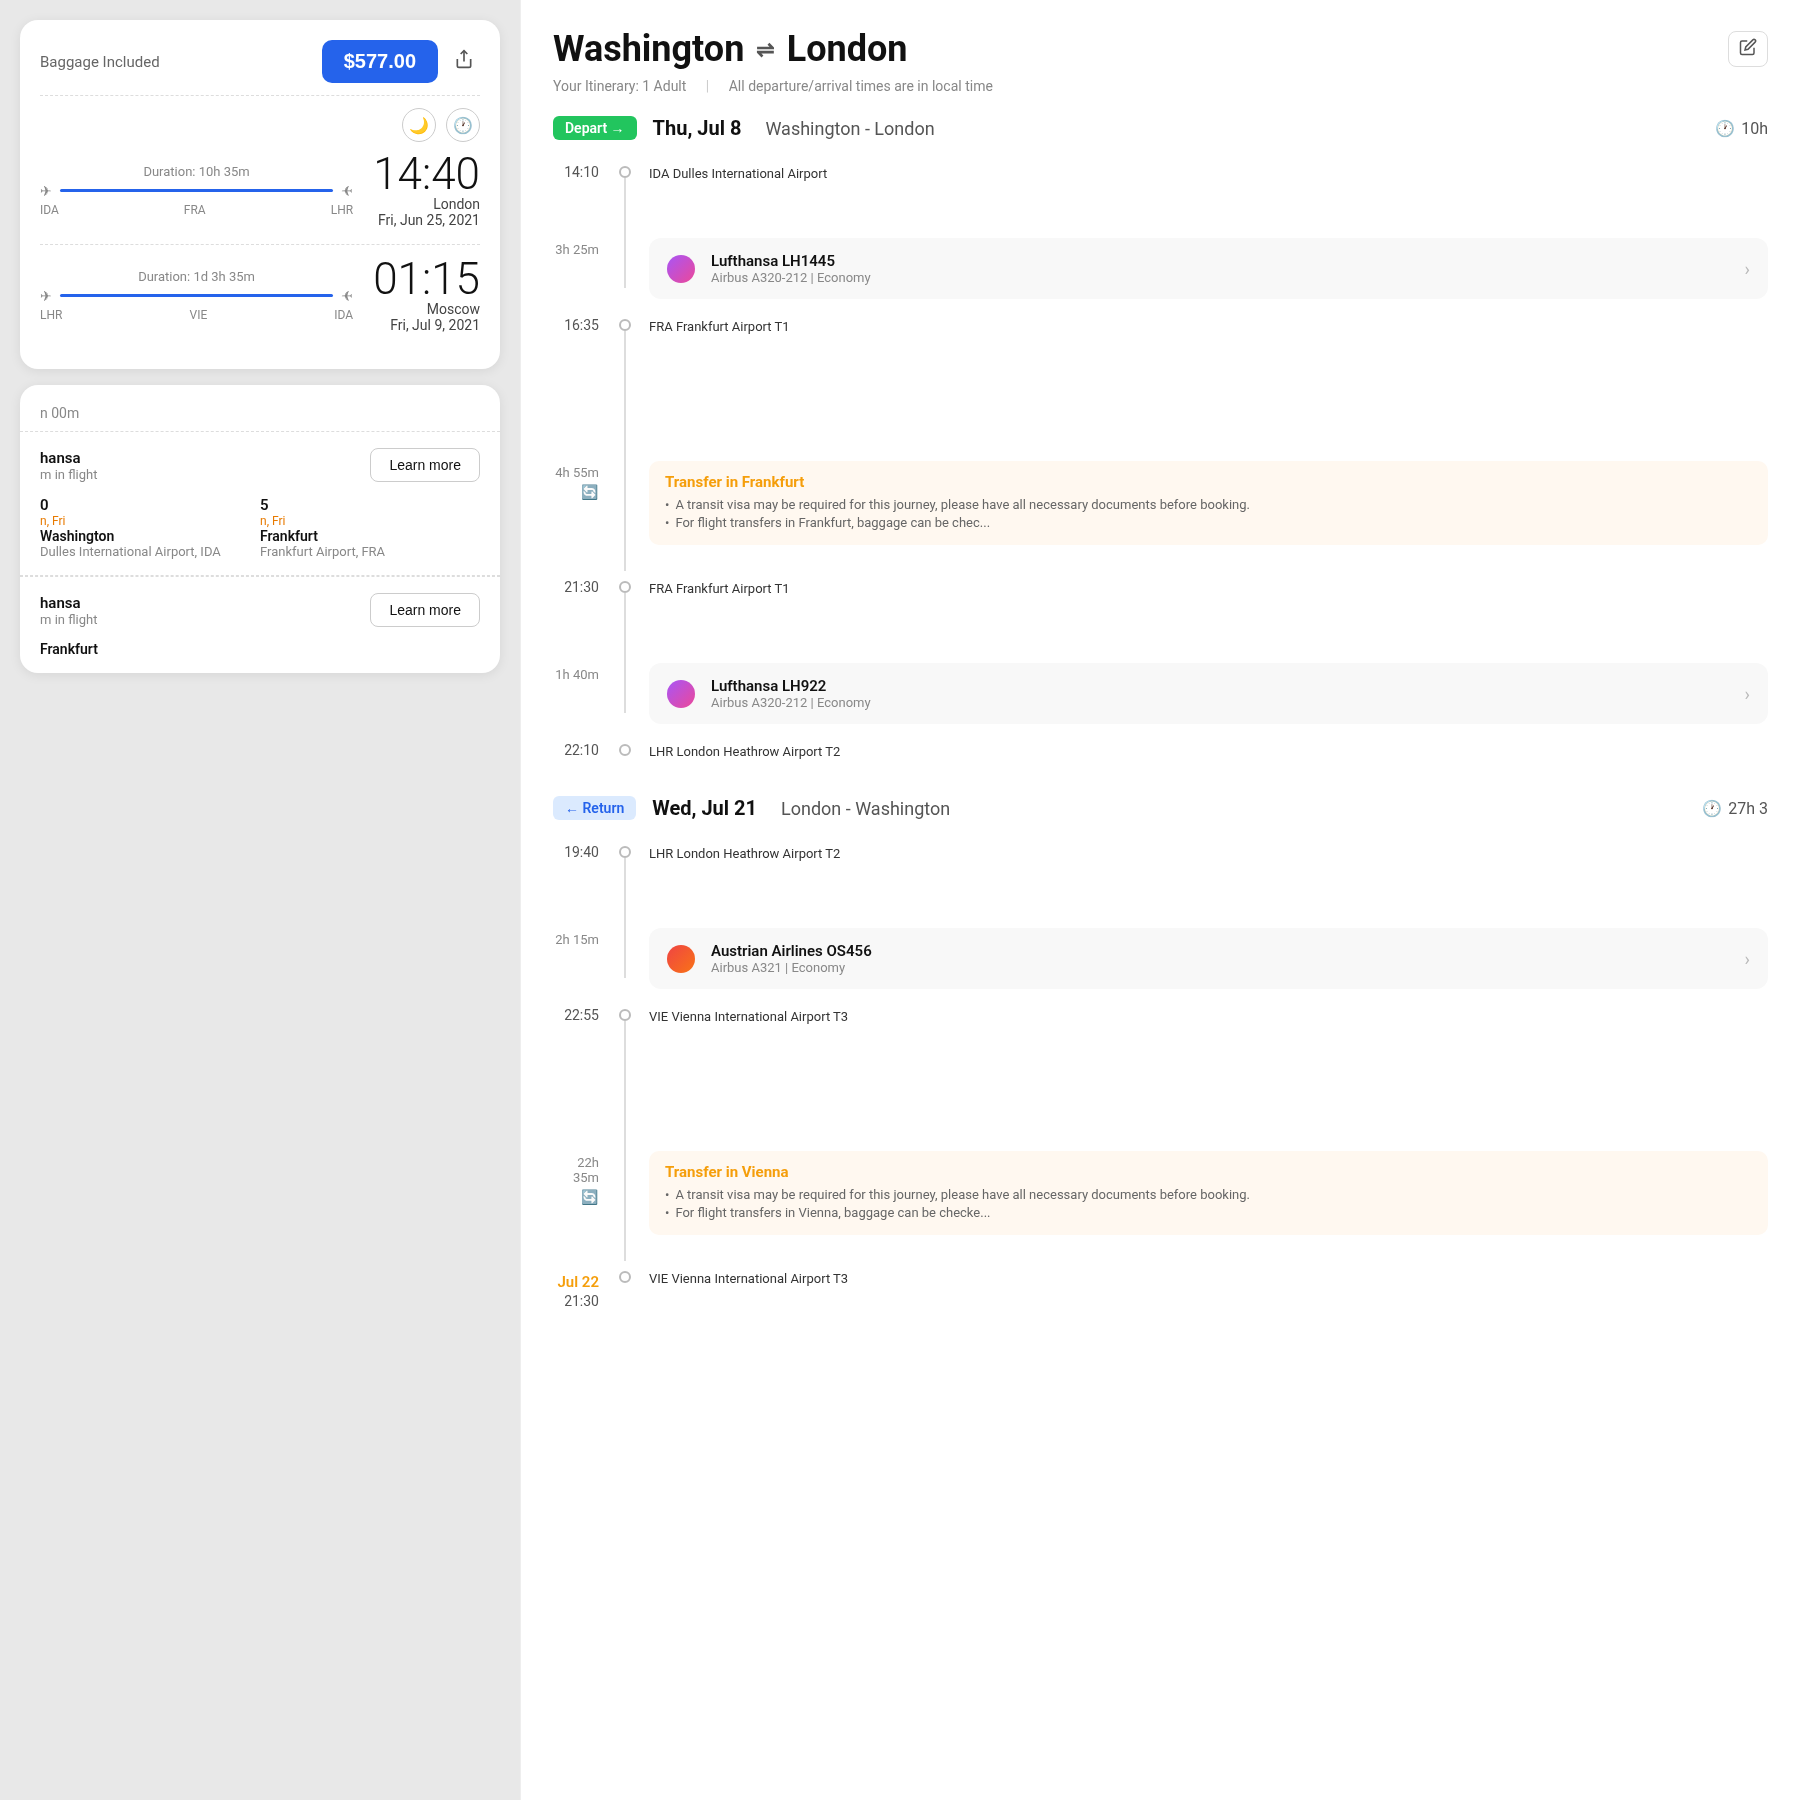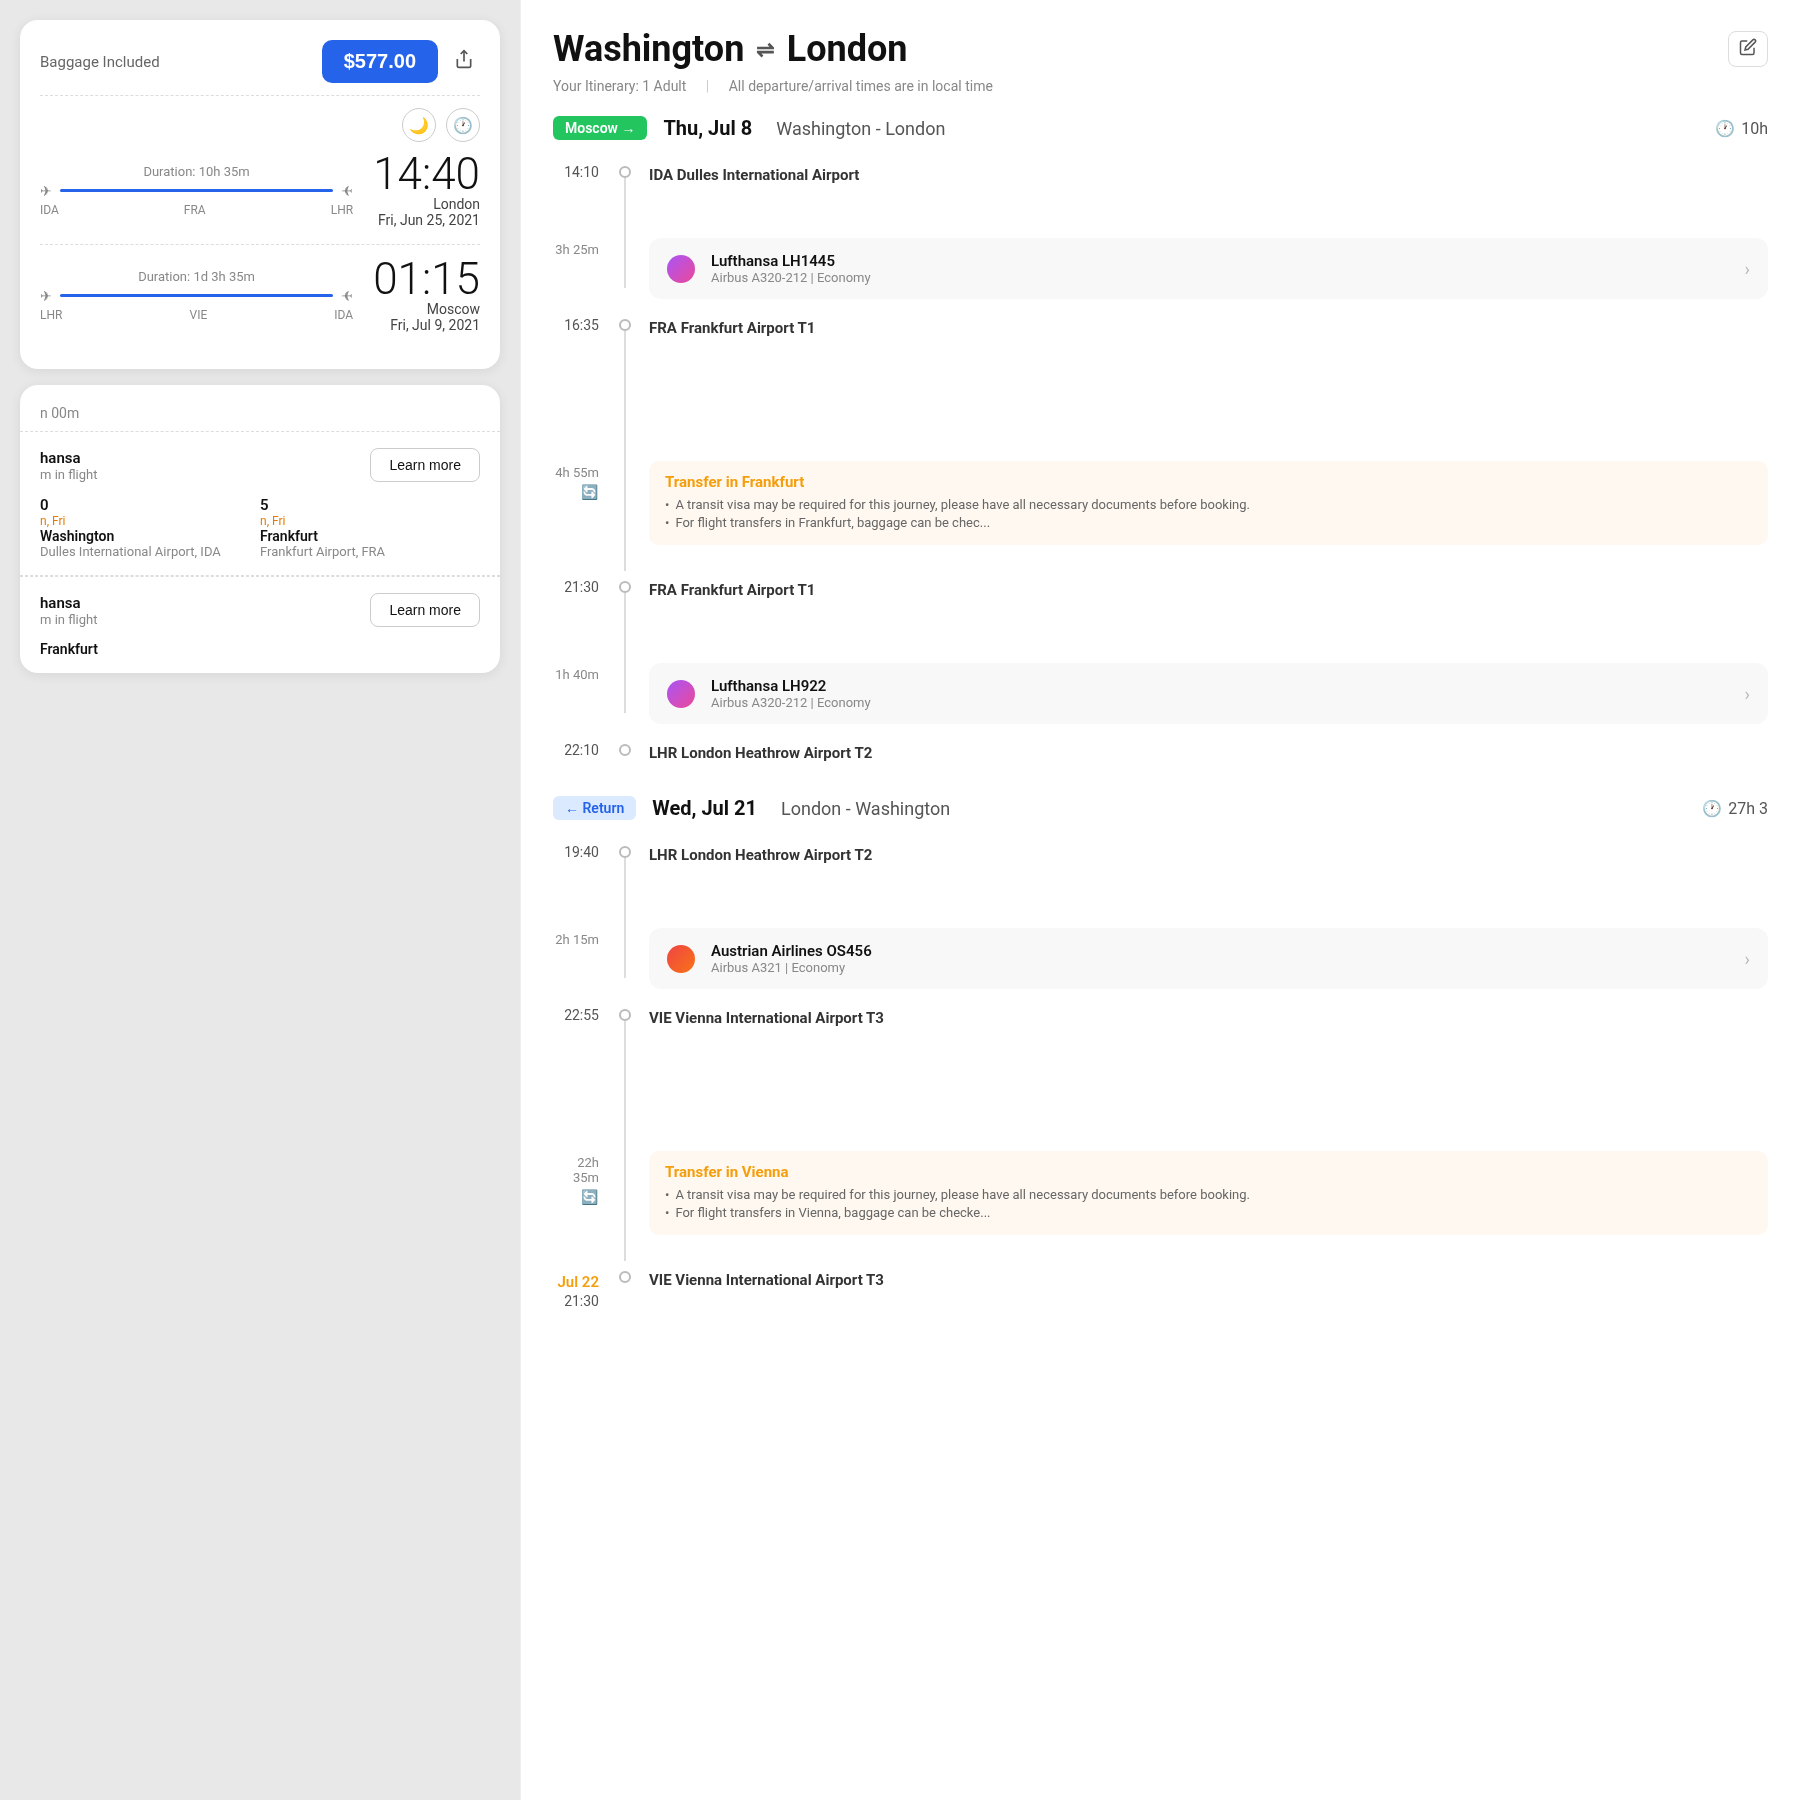--- a/index.html
+++ b/index.html
@@ -398,23 +398,23 @@
       background: #ddd;
       min-height: 20px;
     }
 
     .timeline-content {
       flex: 1;
       padding: 6px 0 6px 12px;
     }
 
     .airport-text {
-      font-size: 15px;
+      font-size: 13px;
       color: #333;
-      font-weight: 700;
+      font-weight: 400;
       padding-top: 4px;
     }
 
     .flight-card {
       background: #f8f8f8;
       border-radius: 12px;
       padding: 14px 18px;
       display: flex;
       align-items: center;
       justify-content: space-between;
@@ -638,21 +638,21 @@
       </svg>
     </button>
   </div>
   <div class="itinerary-meta">
     <span>Your Itinerary: 1 Adult</span>
     <span style="color:#ccc;">|</span>
     <span>All departure/arrival times are in local time</span>
   </div>
 
   <div class="section-bar">
-    <span class="depart-badge">Moscow →</span>
+    <span class="depart-badge">Depart →</span>
     <span class="section-date">Thu, Jul 8</span>
     <span class="section-route">Washington - London</span>
     <div class="section-duration">
       <span>🕐</span>
       <span>10h</span>
     </div>
   </div>
 
   <div class="timeline">
 

